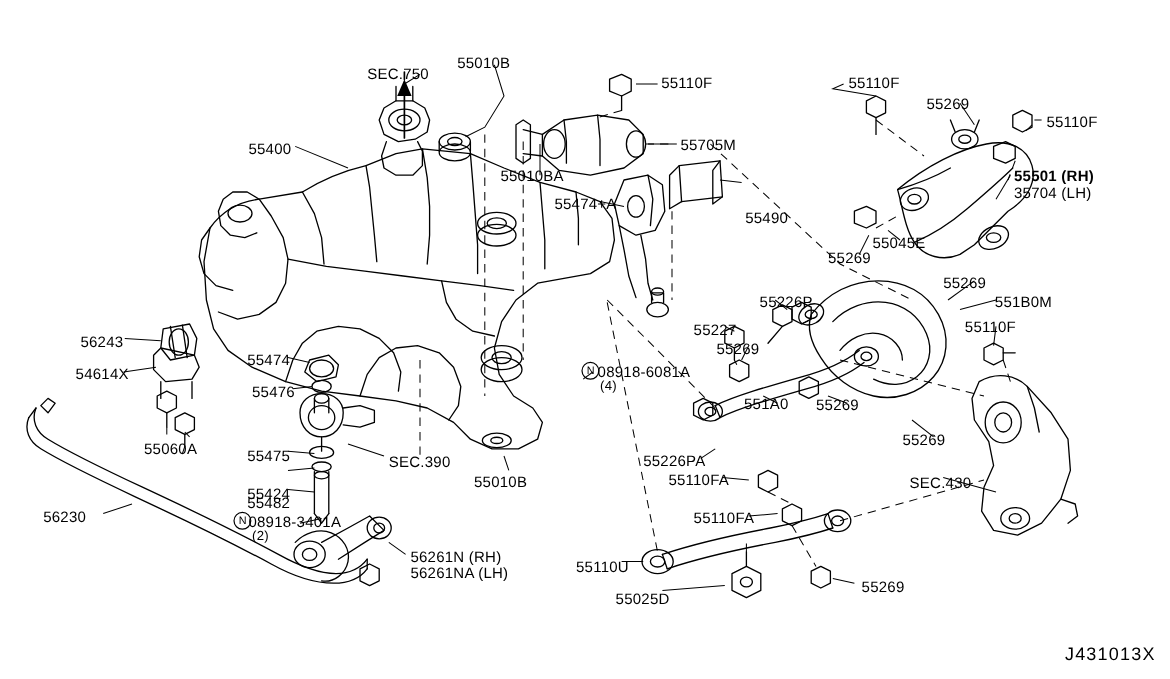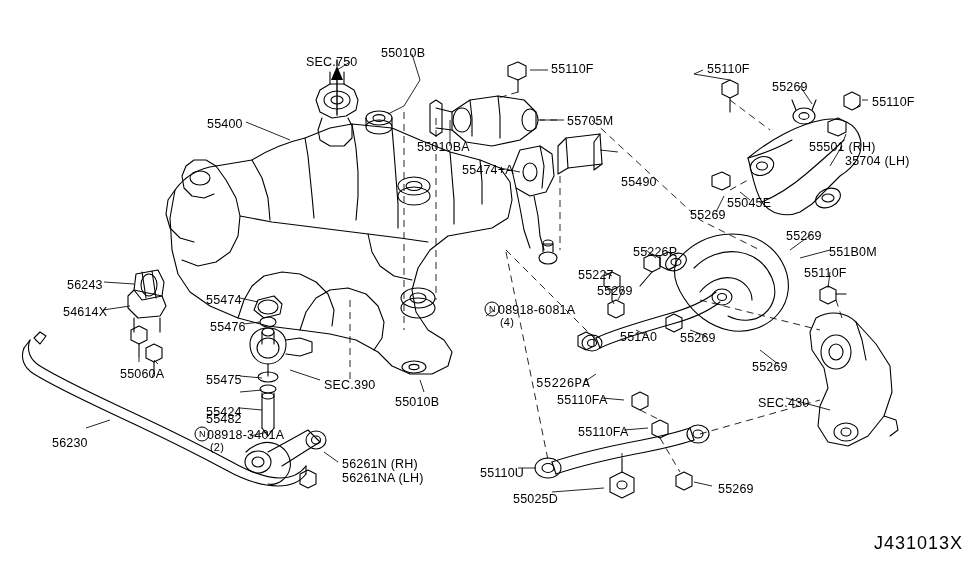--- a/index.html
+++ b/index.html
@@ -31,21 +31,21 @@
     line-height: 1.15;
     letter-spacing: 0.2px;
   }
   .lbl.small {
     font-size: 11px;
   }
   .diagcode {
     position: absolute;
     right: 12px;
     bottom: 12px;
-    font-size: 18px;
+    font-size: 15px;
     letter-spacing: 1px;
     color: #000;
     font-family: "Liberation Sans", sans-serif;
   }
 </style>
 </head>
 <body>
 
 <div id="canvas">
 
@@ -332,21 +332,21 @@
   <div class="lbl" style="left:306px; top:55px;">SEC.750</div>
   <div class="lbl" style="left:381px; top:46px;">55010B</div>
   <div class="lbl" style="left:551px; top:62px;">55110F</div>
   <div class="lbl" style="left:707px; top:62px;">55110F</div>
   <div class="lbl" style="left:772px; top:80px;">55269</div>
   <div class="lbl" style="left:872px; top:95px;">55110F</div>
   <div class="lbl" style="left:207px; top:117px;">55400</div>
   <div class="lbl" style="left:567px; top:114px;">55705M</div>
   <div class="lbl" style="left:417px; top:140px;">55010BA</div>
   <div class="lbl" style="left:621px; top:147px;margin-top:28px;">55490</div>
-  <div class="lbl" style="left:809px; top:140px;">55501 (RH)</div>
+  <div class="lbl" style="left:845px; top:140px;font-weight:bold;">55501 (RH)</div>
   <div class="lbl" style="left:845px; top:154px;">35704 (LH)</div>
   <div class="lbl" style="left:462px; top:163px;">55474+A</div>
   <div class="lbl" style="left:727px; top:196px;">55045E</div>
   <div class="lbl" style="left:690px; top:208px;">55269</div>
   <div class="lbl" style="left:786px; top:229px;">55269</div>
   <div class="lbl" style="left:804px; top:245px;margin-left:25px;">551B0M</div>
   <div class="lbl" style="left:611px; top:245px;margin-left:22px;">55226P</div>
   <div class="lbl" style="left:804px; top:266px;">55110F</div>
   <div class="lbl" style="left:578px; top:268px;">55227</div>
   <div class="lbl" style="left:67px; top:278px;">56243</div>
@@ -355,27 +355,27 @@
   <div class="lbl" style="left:63px; top:305px;">54614X</div>
   <div class="lbl" style="left:498px; top:303px;">08918-6081A</div>
   <div class="lbl small" style="left:500px; top:316px;">(4)</div>
   <div class="lbl" style="left:210px; top:320px;">55476</div>
   <div class="lbl" style="left:620px; top:330px;">551A0</div>
   <div class="lbl" style="left:680px; top:331px;">55269</div>
   <div class="lbl" style="left:120px; top:367px;">55060A</div>
   <div class="lbl" style="left:752px; top:360px;">55269</div>
   <div class="lbl" style="left:206px; top:373px;">55475</div>
   <div class="lbl" style="left:324px; top:378px;">SEC.390</div>
-  <div class="lbl" style="left:536px; top:377px;font-family:Liberation Mono, monospace;">55226PA</div>
+  <div class="lbl" style="left:536px; top:377px;">55226PA</div>
   <div class="lbl" style="left:206px; top:412px;">55482</div>
   <div class="lbl" style="left:395px; top:395px;">55010B</div>
   <div class="lbl" style="left:758px; top:396px;">SEC.430</div>
   <div class="lbl" style="left:557px; top:393px;">55110FA</div>
   <div class="lbl" style="left:206px; top:405px;">55424</div>
-  <div class="lbl" style="left:52px; top:424px;margin-top:12px;">56230</div>
+  <div class="lbl" style="left:36px; top:424px;">56230</div>
   <div class="lbl" style="left:207px; top:428px;">08918-3401A</div>
   <div class="lbl small" style="left:210px; top:441px;">(2)</div>
   <div class="lbl" style="left:578px; top:425px;">55110FA</div>
   <div class="lbl" style="left:342px; top:457px;">56261N (RH)</div>
   <div class="lbl" style="left:342px; top:471px;">56261NA (LH)</div>
   <div class="lbl" style="left:480px; top:466px;">55110U</div>
   <div class="lbl" style="left:718px; top:482px;">55269</div>
   <div class="lbl" style="left:513px; top:492px;">55025D</div>
 
   <div class="diagcode">J431013X</div>

